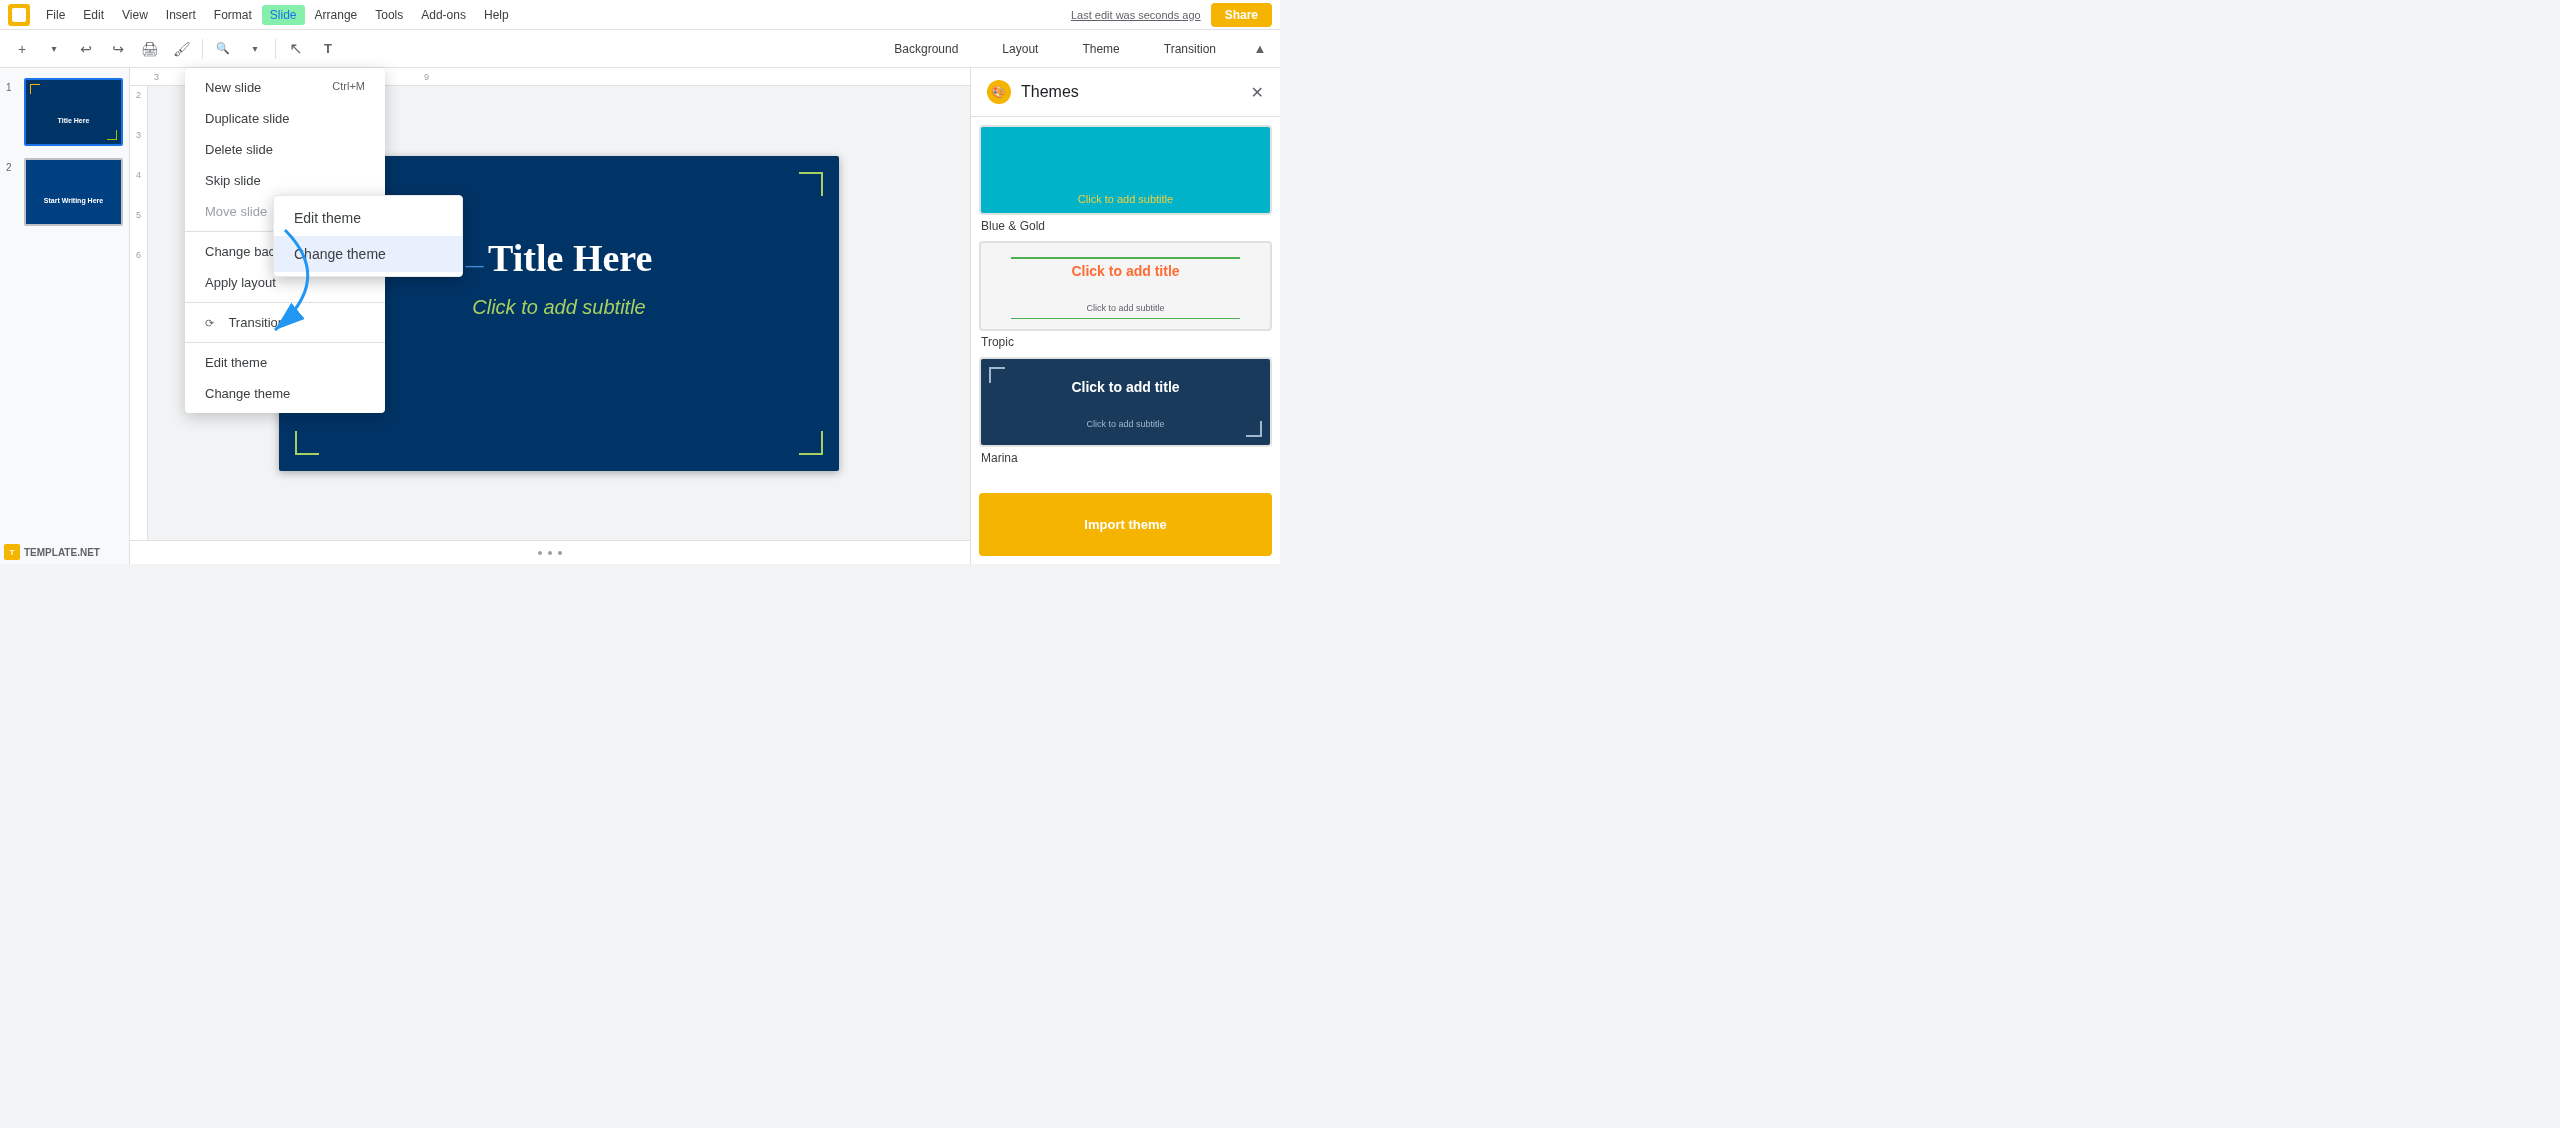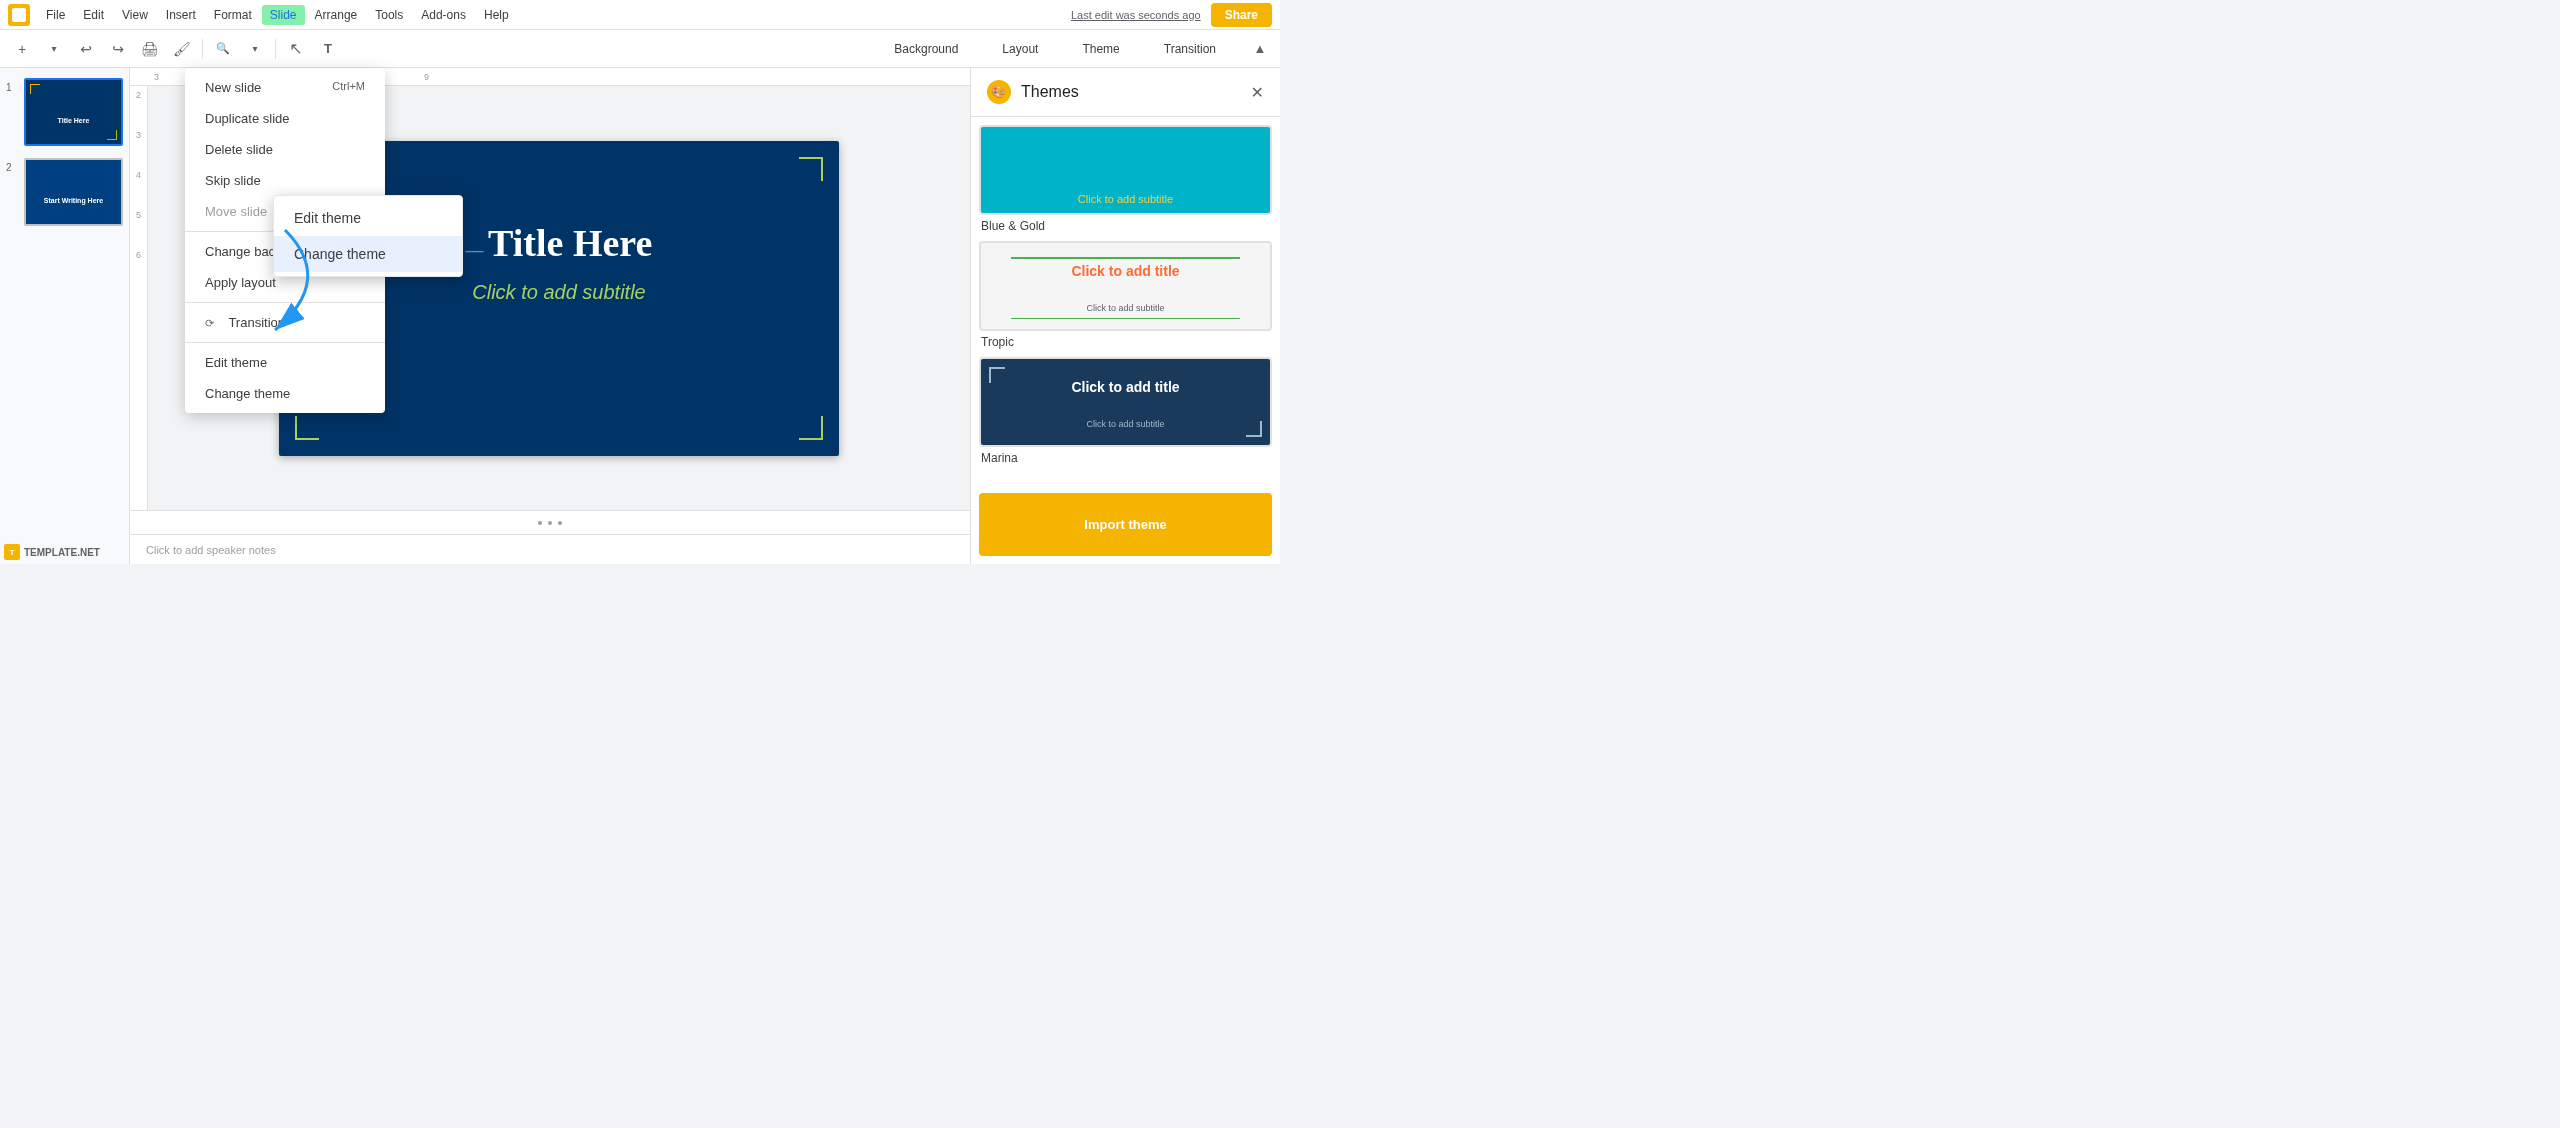--- a/index.html
+++ b/index.html
@@ -299,23 +299,20 @@
           <div class="slide-canvas-title">Title Here</div>
           <div class="slide-canvas-subtitle">Click to add subtitle</div>
         </div>
       </div>
     </div>
     <div class="bottom-bar">
       <div class="bottom-dot"></div>
       <div class="bottom-dot"></div>
       <div class="bottom-dot"></div>
     </div>
-    <div class="notes-bar">
-      <span>Click to add speaker notes</span>
-    </div>
   </div>
 
   <div class="themes-panel">
     <div class="themes-header">
       <div class="themes-icon">🎨</div>
       <span class="themes-title">Themes</span>
       <span class="themes-close">✕</span>
     </div>
     <div class="themes-list">
 

